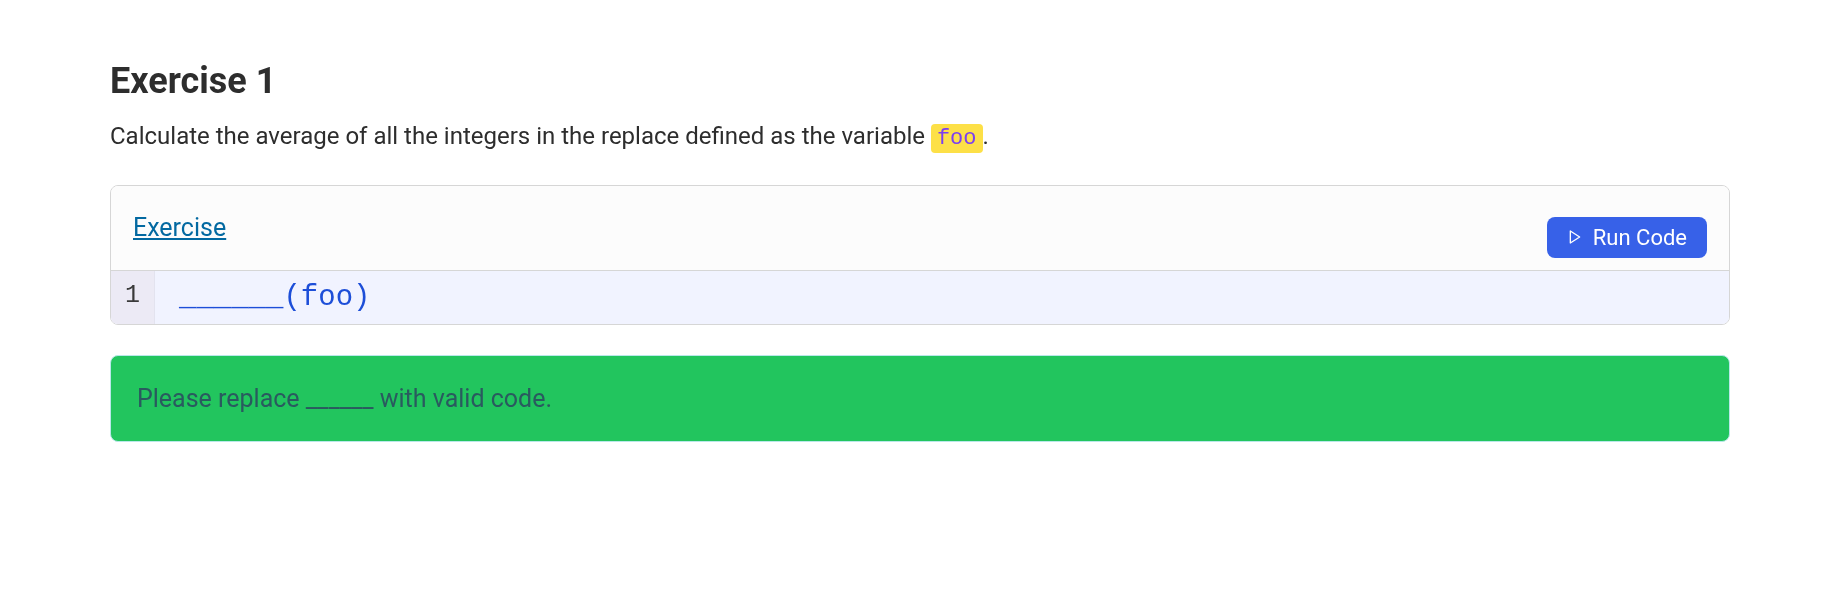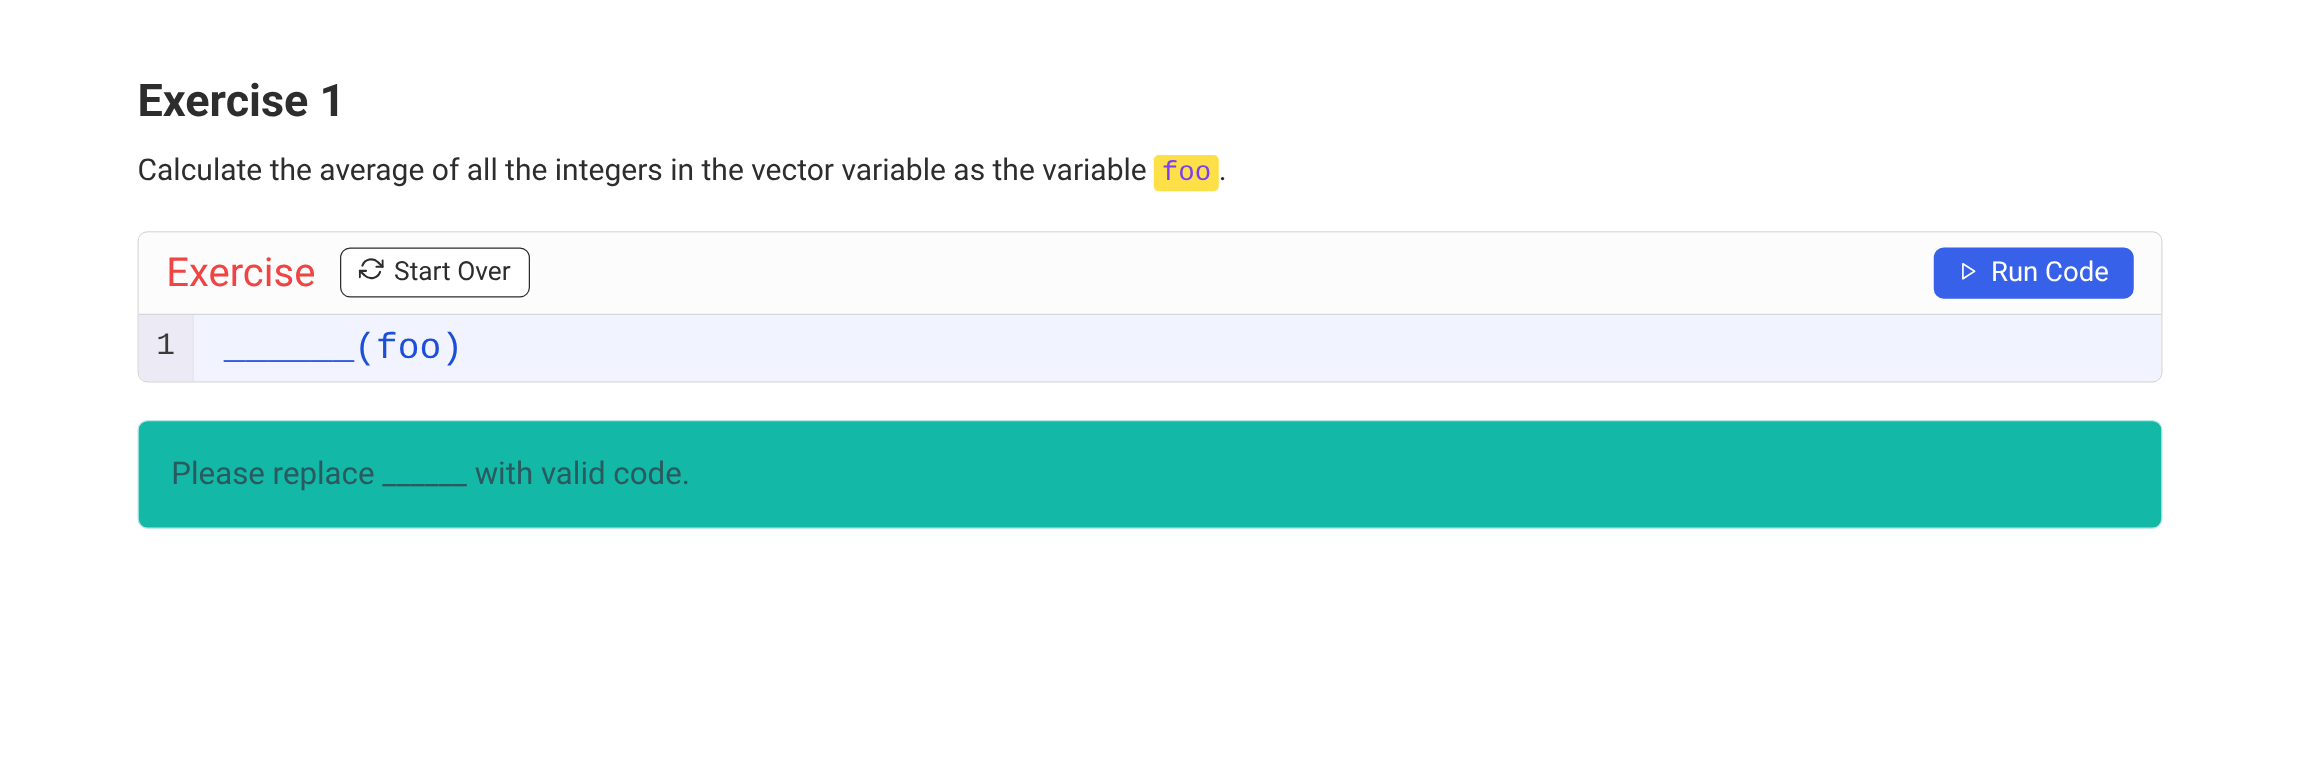--- a/index.html
+++ b/index.html
@@ -42,22 +42,23 @@
     }
     .code-toolbar {
       display: flex;
       align-items: center;
       padding: 12px 22px;
       background: #fcfcfc;
       border-bottom: 1px solid #d6d6d6;
       gap: 20px;
     }
     .toolbar-label {
-      font-size: 32px;
-      color: #ef4444;
+      font-size: 25px;
+      color: #0369a1;
+      text-decoration: underline;
     }
     .start-over-btn {
       display: inline-flex;
       align-items: center;
       gap: 8px;
       padding: 6px 14px;
       background: #ffffff;
       border: 1.5px solid #2d2d2d;
       border-radius: 8px;
       font-size: 21px;
@@ -77,20 +78,21 @@
       align-items: center;
       gap: 10px;
       padding: 8px 20px;
       background: #3761e8;
       border: none;
       border-radius: 8px;
       font-size: 22px;
       color: #ffffff;
       cursor: pointer;
       font-family: inherit;
+      margin-top: 19px;
     }
     .run-code-btn svg {
       width: 16px;
       height: 16px;
     }
     .code-editor {
       display: flex;
       background: #f1f3ff;
     }
     .gutter {
@@ -105,50 +107,40 @@
     }
     .code-line {
       flex: 1;
       padding: 10px 24px;
       font-family: "SFMono-Regular", Consolas, "Liberation Mono", Menlo, monospace;
       font-size: 29px;
       color: #1d4ed8;
       white-space: pre;
     }
     .message-panel {
-      background: #14b8a6;
+      background: #22c55e;
       border: 1px solid #b9e8e9;
       border-radius: 8px;
       padding: 28px 26px;
       font-size: 25px;
       color: #2a5a5f;
     }
   </style>
 </head>
 <body>
 
 <h1 class="page-title">Exercise 1</h1>
 
 <p class="description">
-  <span>Calculate the average of all the integers in the vector variable as the variable </span><code class="inline-code">foo</code><span>.</span>
+  <span>Calculate the average of all the integers in the replace defined as the variable </span><code class="inline-code">foo</code><span>.</span>
 </p>
 
 <div class="code-panel">
   <div class="code-toolbar">
     <span class="toolbar-label">Exercise</span>
-    <button class="start-over-btn">
-      <span>
-        <svg viewBox="0 0 24 24" fill="none" stroke="currentColor" stroke-width="2" stroke-linecap="round" stroke-linejoin="round">
-          <polyline points="23 4 23 10 17 10"></polyline>
-          <polyline points="1 20 1 14 7 14"></polyline>
-          <path d="M3.51 9a9 9 0 0 1 14.85-3.36L23 10M1 14l4.64 4.36A9 9 0 0 0 20.49 15"></path>
-        </svg>
-      </span>
-      <span>Start Over</span>
-    </button>
     <div class="spacer"></div>
     <button class="run-code-btn">
       <span>
         <svg viewBox="0 0 24 24" fill="none" stroke="currentColor" stroke-width="2" stroke-linecap="round" stroke-linejoin="round">
           <polygon points="5 3 19 12 5 21 5 3"></polygon>
         </svg>
       </span>
       <span>Run Code</span>
     </button>
   </div>

